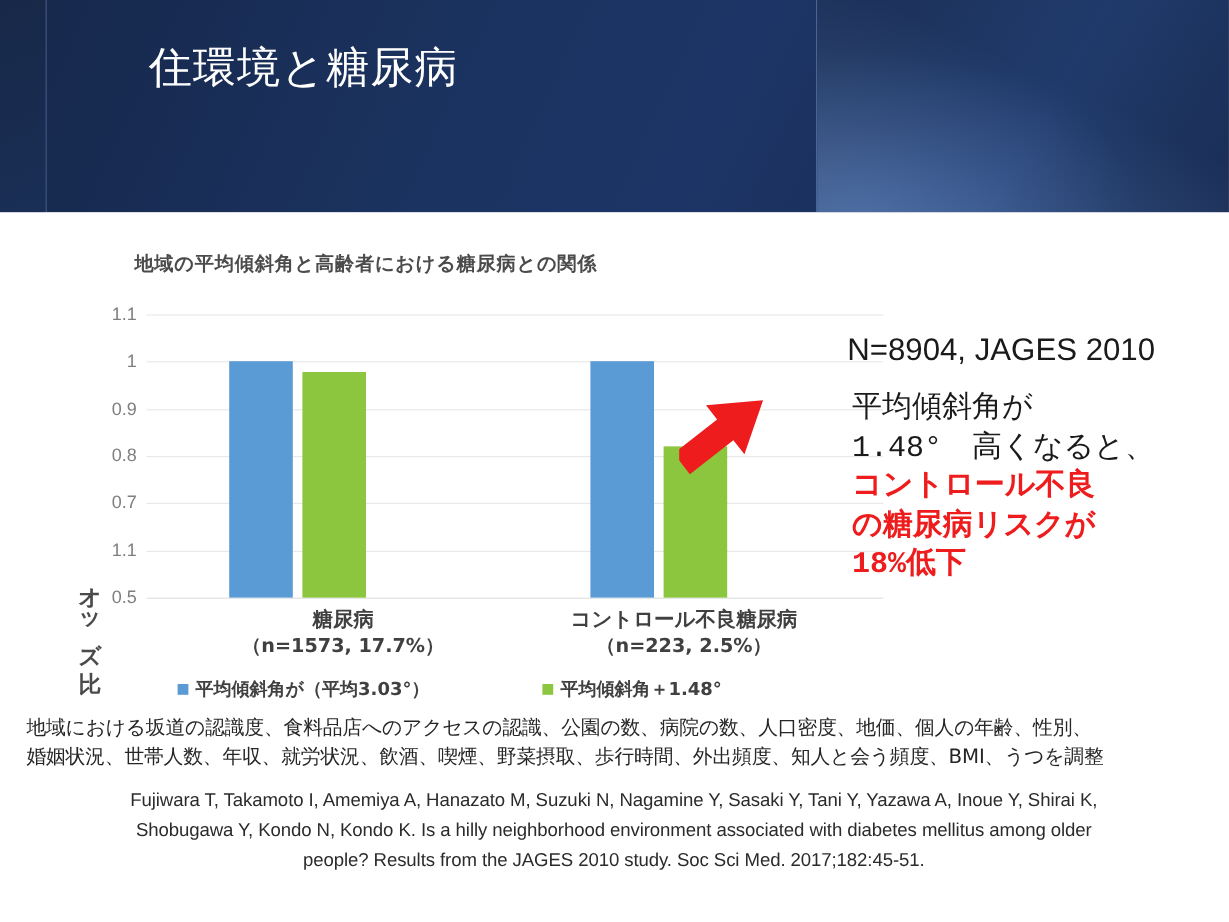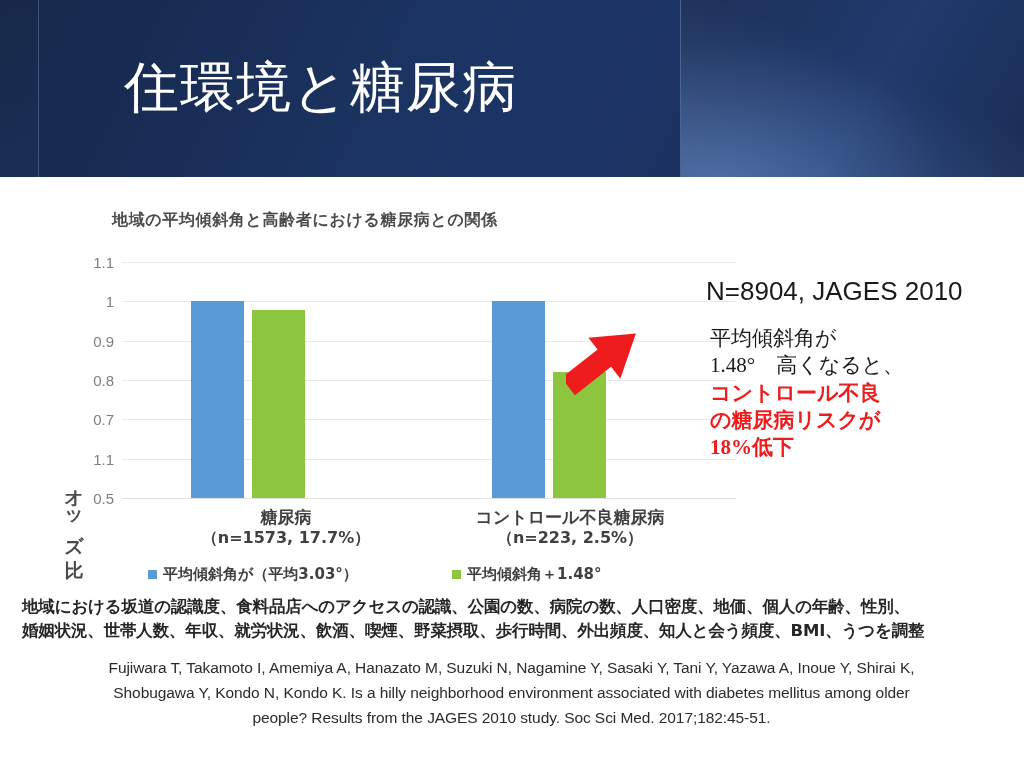--- a/index.html
+++ b/index.html
@@ -33,22 +33,22 @@
   }
   .header .vline-right{
     position:absolute;left:680px;top:0;width:1px;height:177px;
     background:rgba(130,160,210,.45);
   }
   .header .glow{
     position:absolute;left:681px;top:36px;width:343px;height:141px;
     background:radial-gradient(ellipse 300px 180px at 12% 100%,rgba(120,165,230,.30) 0%,rgba(120,165,230,.12) 42%,rgba(120,165,230,0) 75%);
   }
   .slide-title{
-    position:absolute;left:124px;top:56px;
-    color:#ffffff;font-size:55px;line-height:1.15;
+    position:absolute;left:124px;top:36px;
+    color:#ffffff;font-size:36px;line-height:1.15;
     font-weight:400;letter-spacing:.02em;
     font-family:"DejaVu Sans","Liberation Sans",sans-serif;
     white-space:nowrap;
   }
 
   
   .content{position:absolute;left:0;top:177px;width:1024px;height:591px;background:#fff;}
 
   .chart-title{
     position:absolute;left:112px;top:33px;
@@ -89,22 +89,22 @@
   .arrow{position:absolute;left:566px;top:140px;width:72px;height:86px;}
 
   
   .note-n{
     position:absolute;left:706px;top:99px;
     font-size:26px;color:#1a1a1a;white-space:nowrap;
     font-family:"Liberation Sans",sans-serif;
   }
   .note-block{
     position:absolute;left:710px;top:148px;width:300px;
-    font-size:21px;line-height:1.30;
-    font-family:Liberation Serif, serif;
+    font-size:25px;line-height:1.30;
+    font-family:Liberation Mono, monospace;
   }
   .note-block .l{display:block;white-space:nowrap;}
   .note-black{color:#1a1a1a;}
   .note-red{color:#ee1c1c;font-weight:bold;}
 
   
   .xcat{
     position:absolute;text-align:center;width:260px;
     font-size:17px;color:#404040;font-weight:bold;line-height:1.25;
     font-family:"DejaVu Sans","Liberation Sans",sans-serif;
@@ -115,21 +115,21 @@
   .legend-item{
     position:absolute;display:flex;align-items:center;gap:6px;
     font-size:15px;color:#404040;font-weight:bold;white-space:nowrap;
     font-family:"DejaVu Sans","Liberation Sans",sans-serif;
   }
   .swatch{width:9px;height:9px;display:inline-block;flex:0 0 auto;}
 
   
   .adjust{
     position:absolute;left:22px;top:418px;width:985px;
-    font-size:16.5px;line-height:1.48;color:#262626;font-weight:bold;
+    font-size:16.5px;line-height:1.48;color:#262626;font-weight:normal;
     font-family:"DejaVu Sans","Liberation Sans",sans-serif;
     letter-spacing:-.01em;
   }
   .adjust .l{display:block;white-space:nowrap;}
   .cite{
     position:absolute;left:24px;top:478px;width:975px;
     font-size:15.5px;line-height:1.62;color:#2b2b2b;
     font-family:"Liberation Sans",sans-serif;
     letter-spacing:-.005em;
   }

